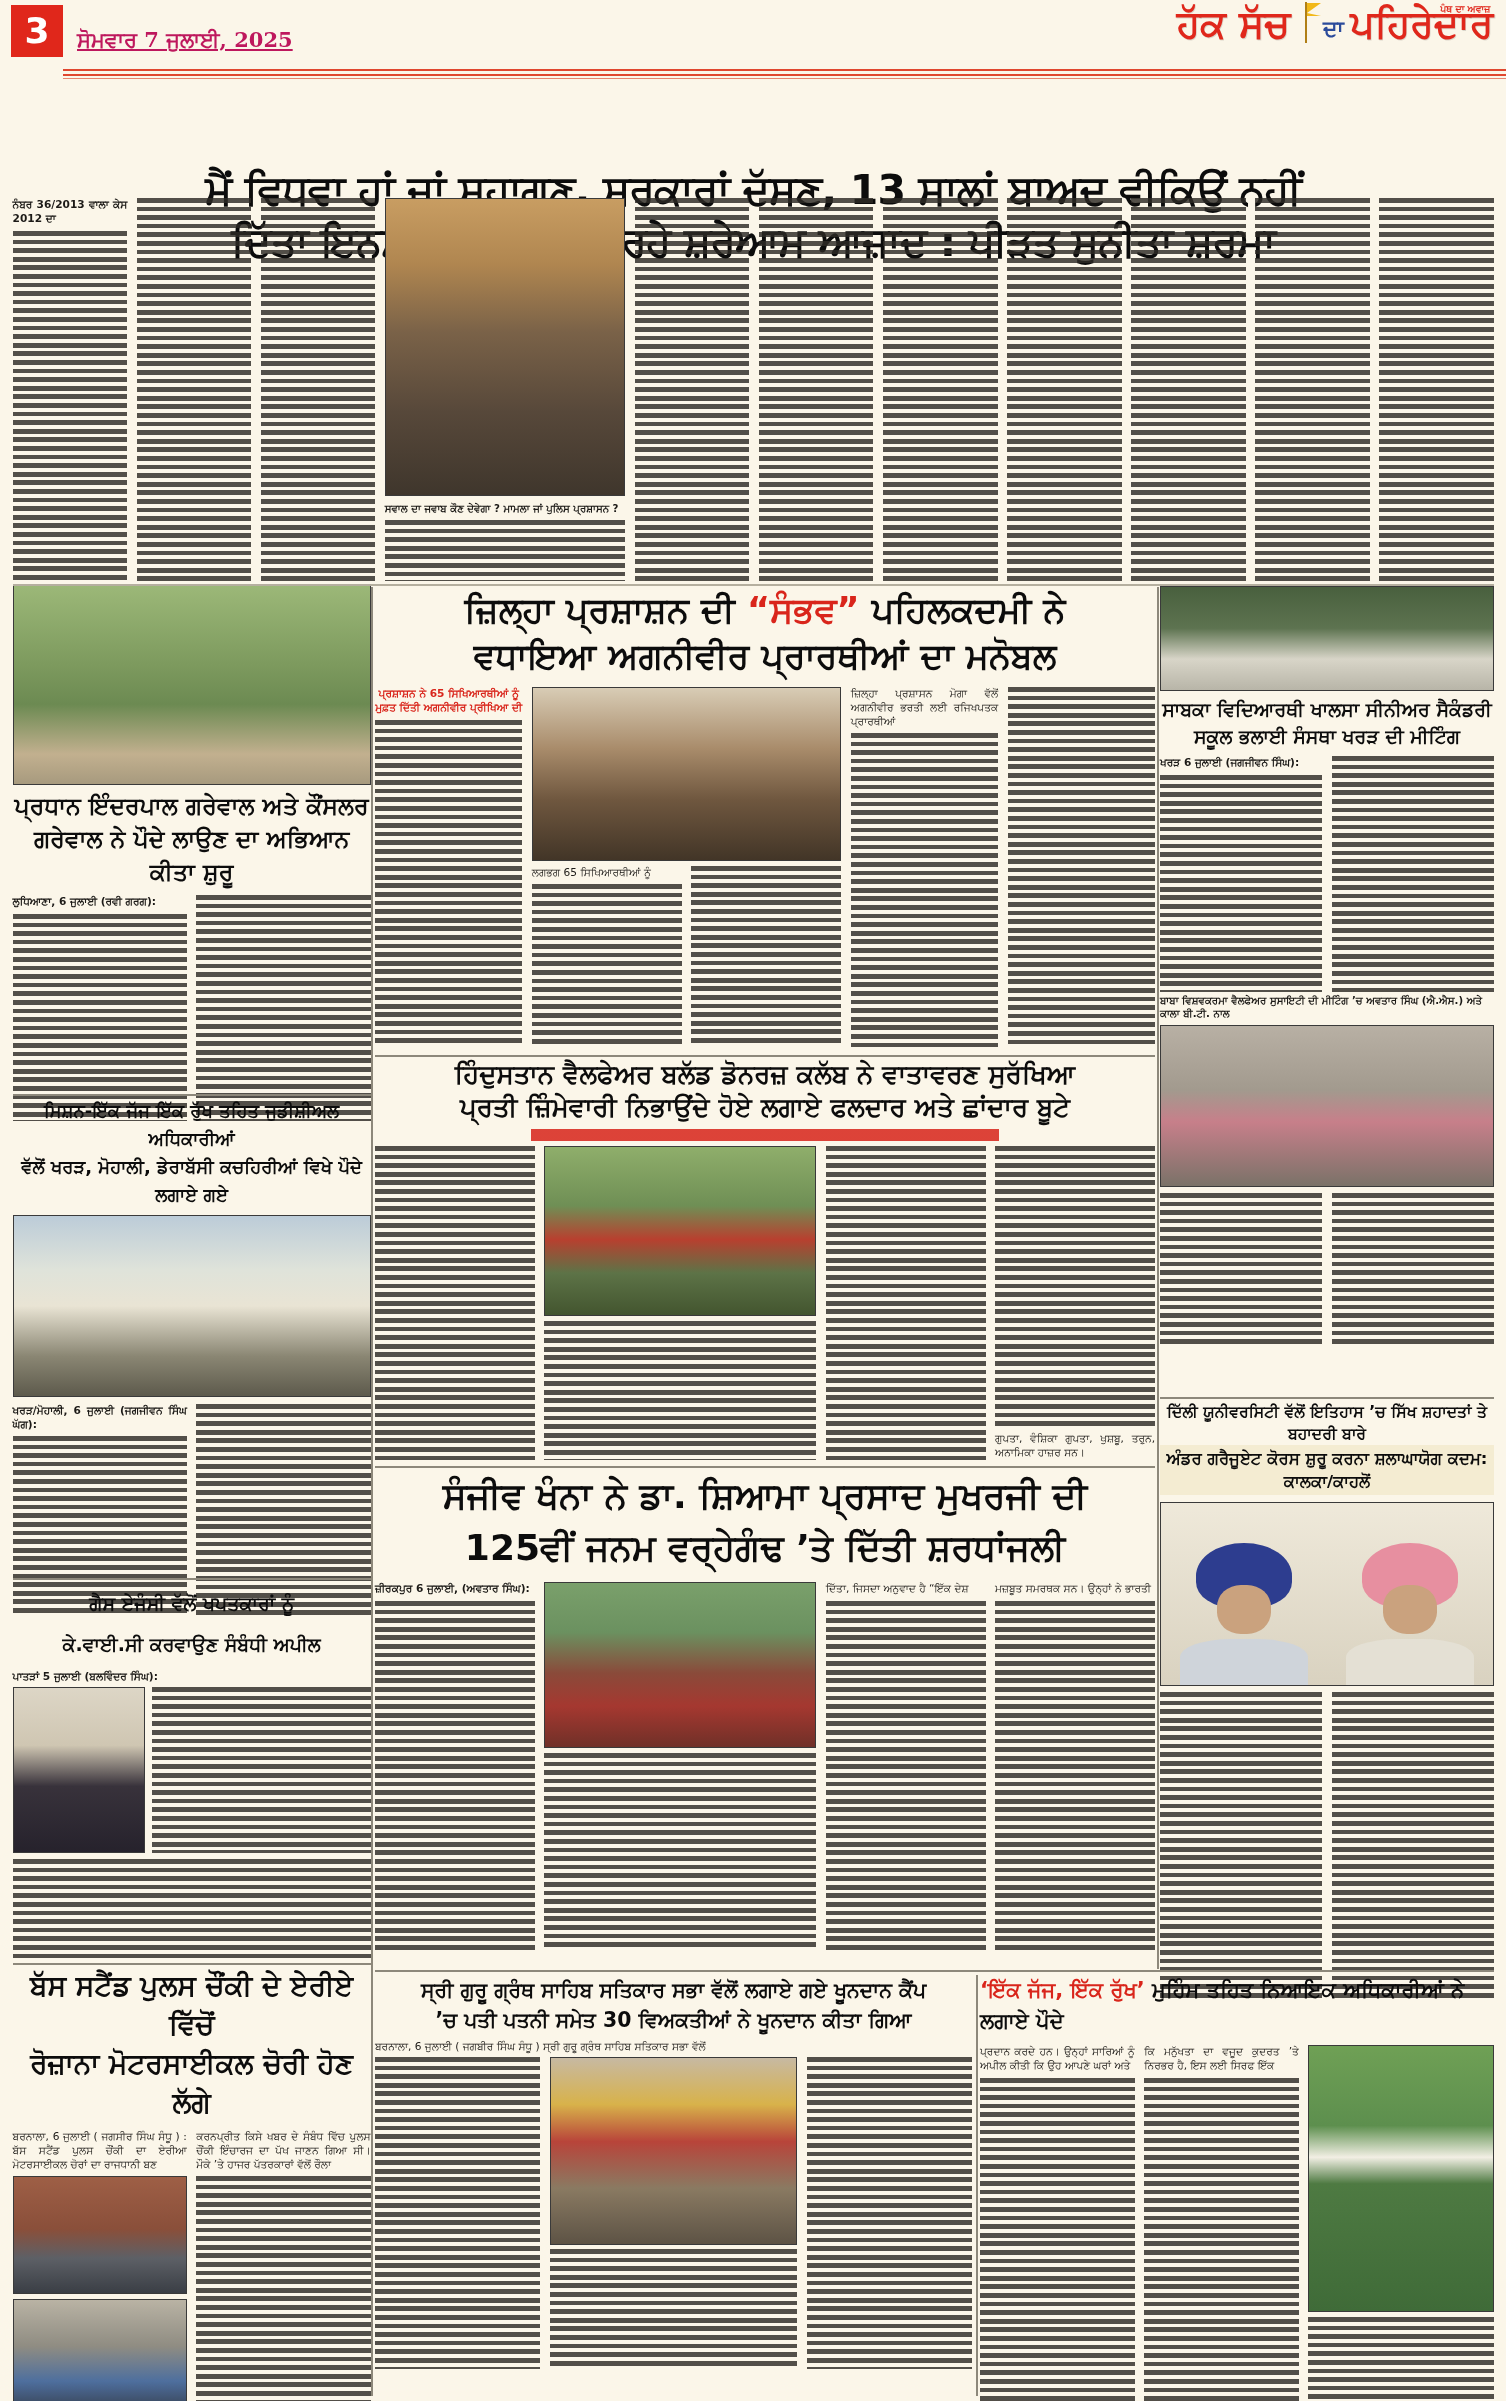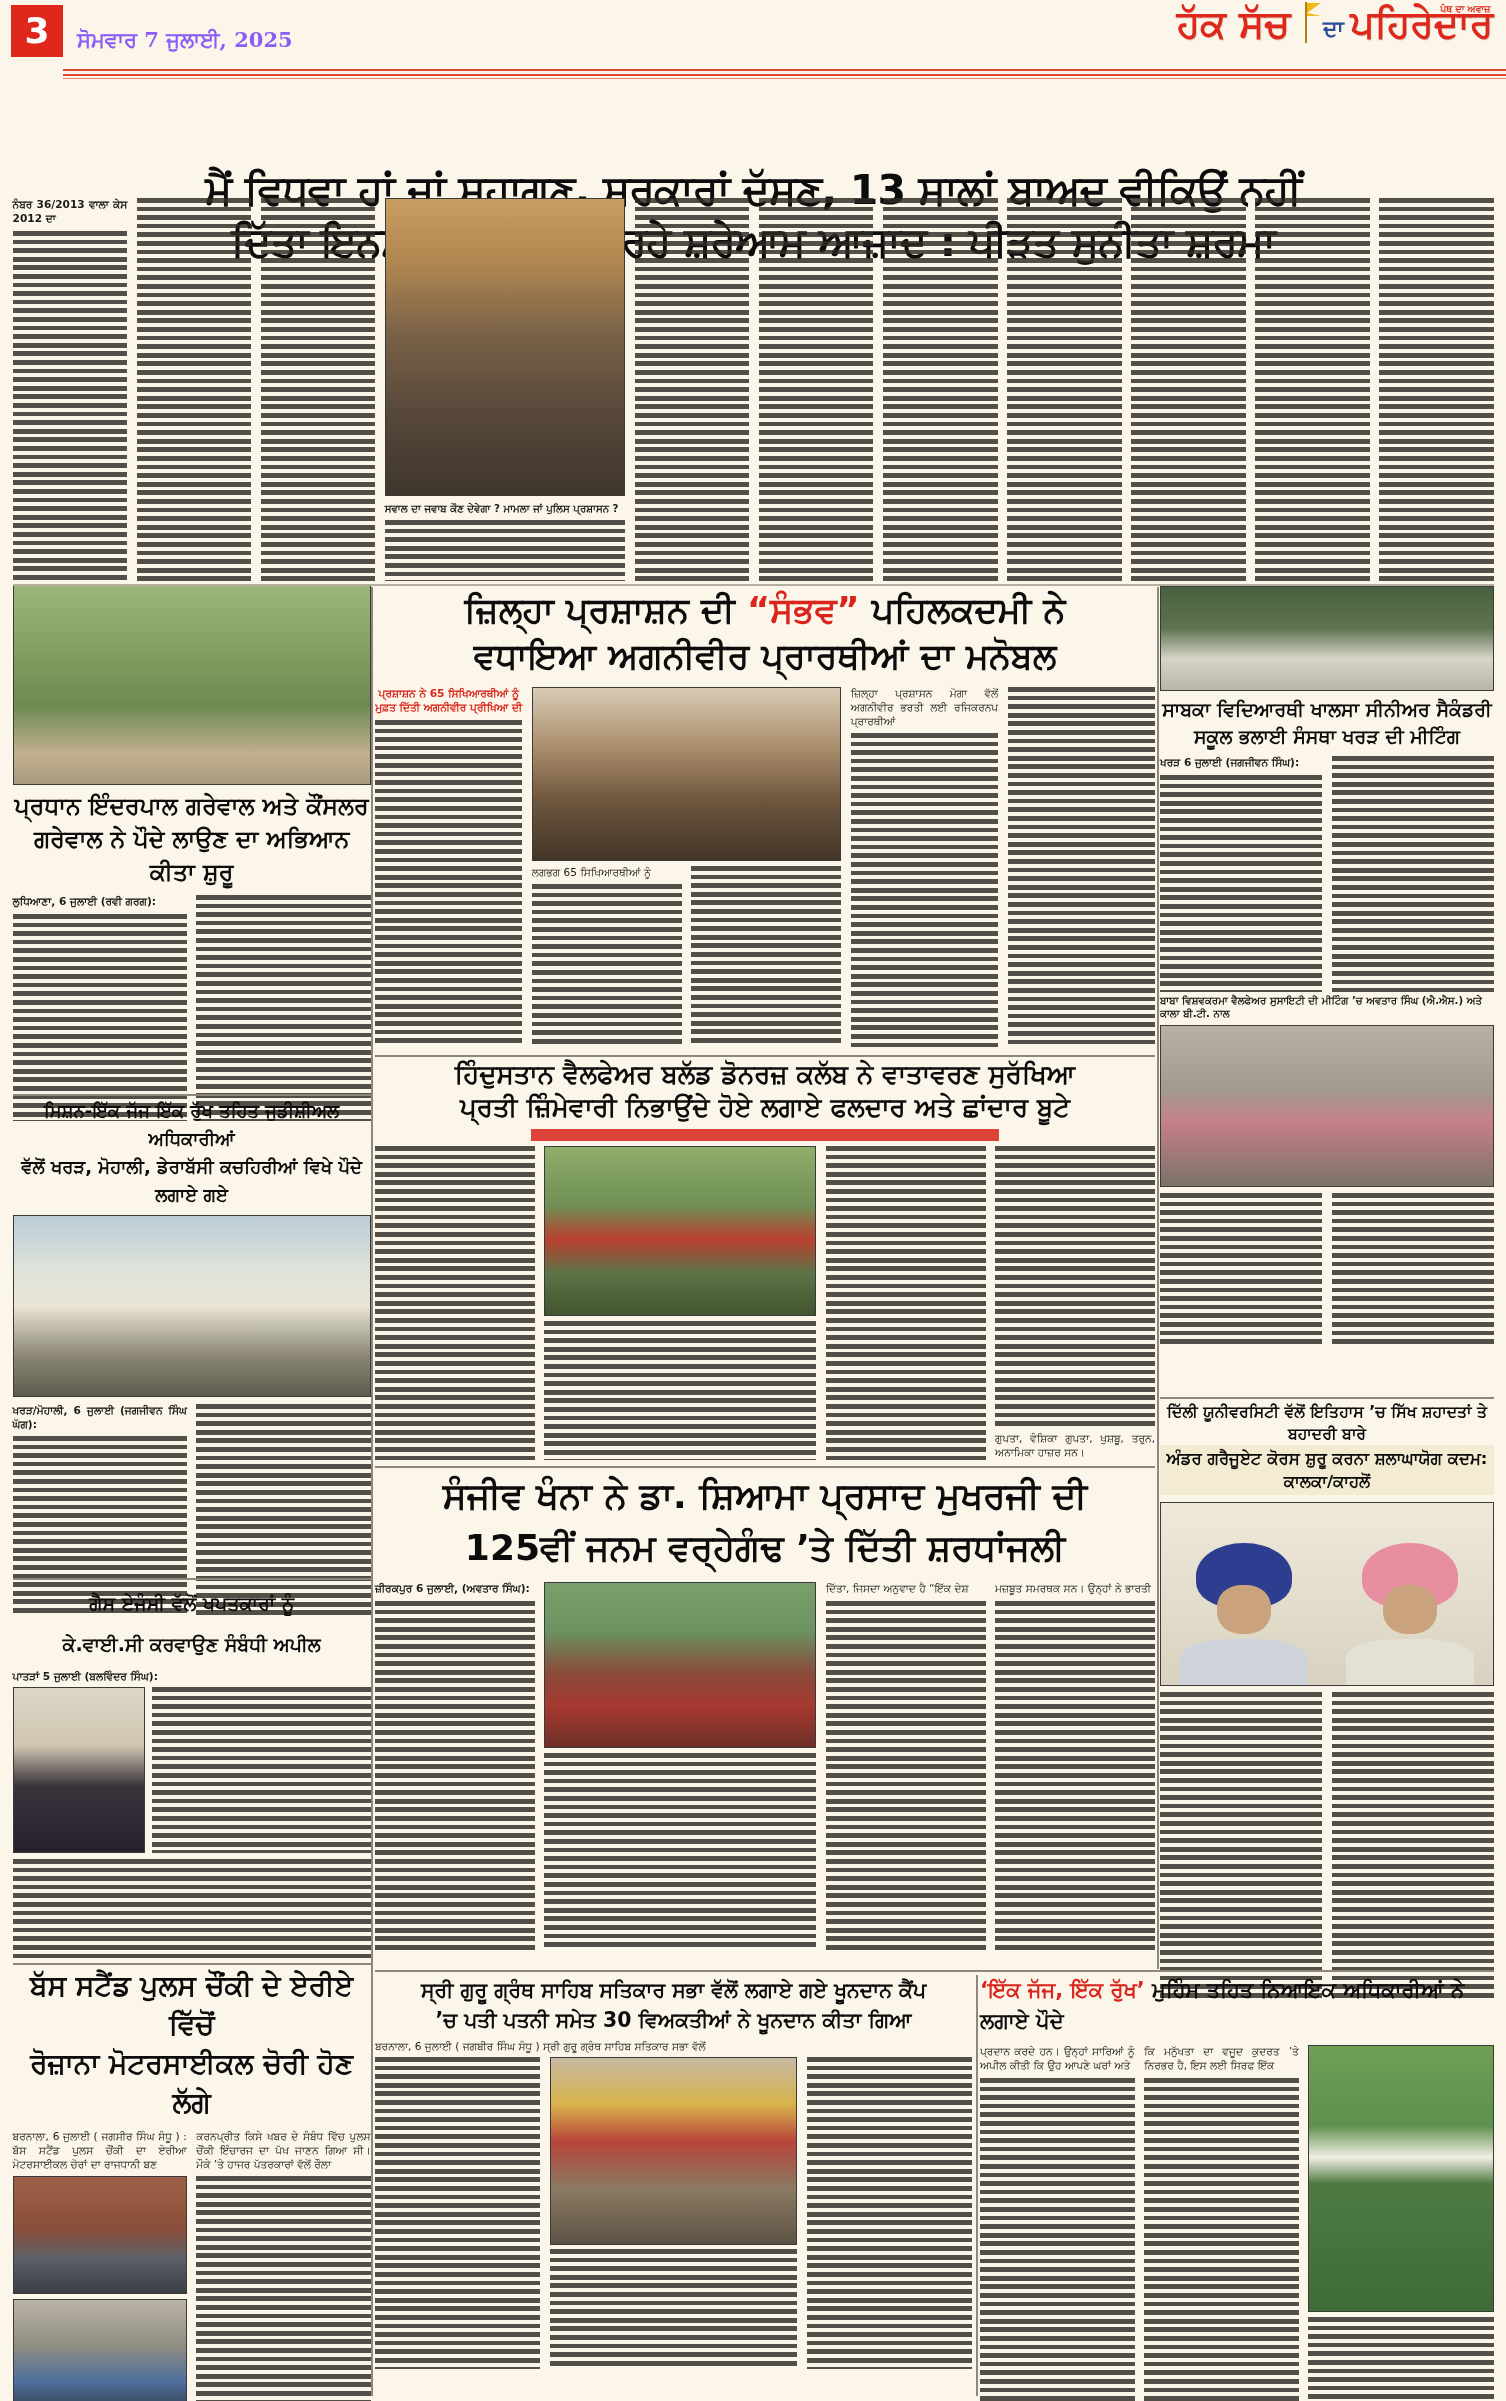--- a/index.html
+++ b/index.html
@@ -1,21 +1,21 @@
 <!DOCTYPE html>
 <html style="font-size:12.6px"><head>
 <meta charset="utf-8">
 <style>
   html,body{margin:0;padding:0;background:#d8d4c8;}
   .page{position:relative;width:1506px;height:2401px;background:#fbf6e9;overflow:hidden;
         font-family:"DejaVu Sans",sans-serif;color:#1c1a17;}
   
   .pagenum{position:absolute;left:11px;top:4.7px;width:52px;height:52px;background:#e0271b;
            color:#fff;font-weight:bold;font-size:36px;display:flex;align-items:center;justify-content:center;}
-  .dateline{position:absolute;left:77px;top:27px;font-family:"DejaVu Serif",serif;font-weight:bold;font-size:21px;color:#8b5cf6;}
+  .dateline{position:absolute;left:77px;top:27px;font-family:"DejaVu Serif",serif;font-weight:bold;font-size:21px;color:#be185d;text-decoration:underline;}
   .logo{position:absolute;right:12.6px;top:1.6px;display:flex;align-items:flex-end;gap:6.3px;}
   .logo .big-red{color:#e0271b;font-weight:bold;font-size:38px;line-height:1;text-shadow:0.8px 0.8px 0 #00000022;}
   .logo .small-blue{color:#2b4b9b;font-weight:bold;font-size:22px;line-height:1.2;}
   .flag{width:20.4px;height:41px;position:relative;}
   .flag:before{content:"";position:absolute;left:8.6px;top:0;width:2.4px;height:41px;background:#b07f16;}
   .flag:after{content:"";position:absolute;left:10.2px;top:1.6px;border-top:10.2px solid #f2b818;border-right:14px solid transparent;border-bottom:3.1px solid #f2b818;}
   .tagline{position:absolute;right:15.7px;top:3.1px;color:#e0271b;font-size:9.4px;font-weight:bold;}
   .rule-band{position:absolute;left:63px;right:0;top:69px;height:11px;
      background:linear-gradient(#e0472f 0 2.4px,transparent 2.4px 4.7px,#e0472f 4.7px 7px,transparent 7px 8.6px,#e8856f 8.6px 10.2px,transparent 10.2px);}
   
@@ -192,21 +192,21 @@
           <div class="coltext">
               <p class="lead-text">ਲਗਭਗ 65 ਸਿਖਿਆਰਥੀਆਂ ਨੂੰ</p>
               <div class="sim"></div>
             </div>
           <div class="coltext">
               <div class="sim"></div>
             </div>
         </div>
       </div>
       <div class="coltext">
-        <p class="lead-text">ਜ਼ਿਲ੍ਹਾ ਪ੍ਰਸ਼ਾਸਨ ਮੋਗਾ ਵੱਲੋਂ ਅਗਨੀਵੀਰ ਭਰਤੀ ਲਈ ਰਜਿਕਰਨਪ ਪ੍ਰਾਰਥੀਆਂ</p>
+        <p class="lead-text">ਜ਼ਿਲ੍ਹਾ ਪ੍ਰਸ਼ਾਸਨ ਮੋਗਾ ਵੱਲੋਂ ਅਗਨੀਵੀਰ ਭਰਤੀ ਲਈ ਰਜਿਖਪਤਕ ਪ੍ਰਾਰਥੀਆਂ</p>
         <div class="sim"></div>
       </div>
       <div class="coltext">
           <div class="sim"></div>
         </div>
     </div>
   </section>
 
   <section style="left:375px;top:1058px;width:780px;">
     <div class="h-mid" style="font-size:26px;line-height:33px;">

